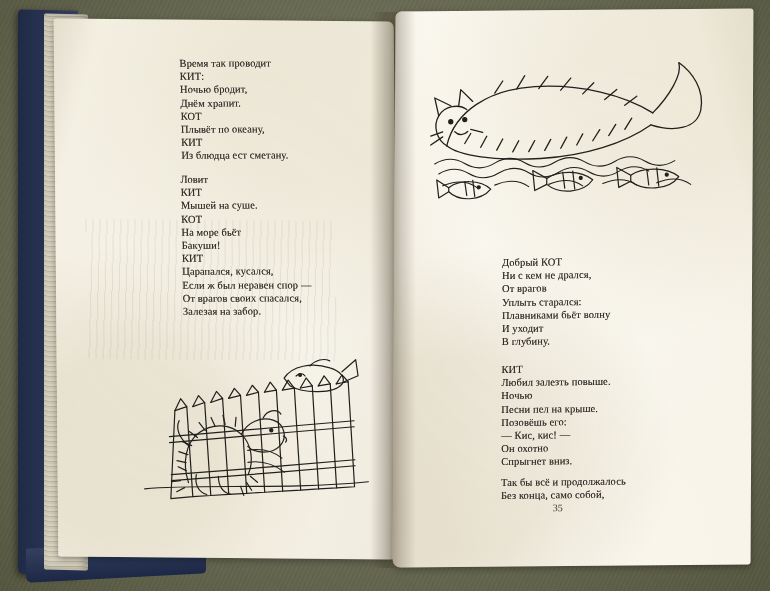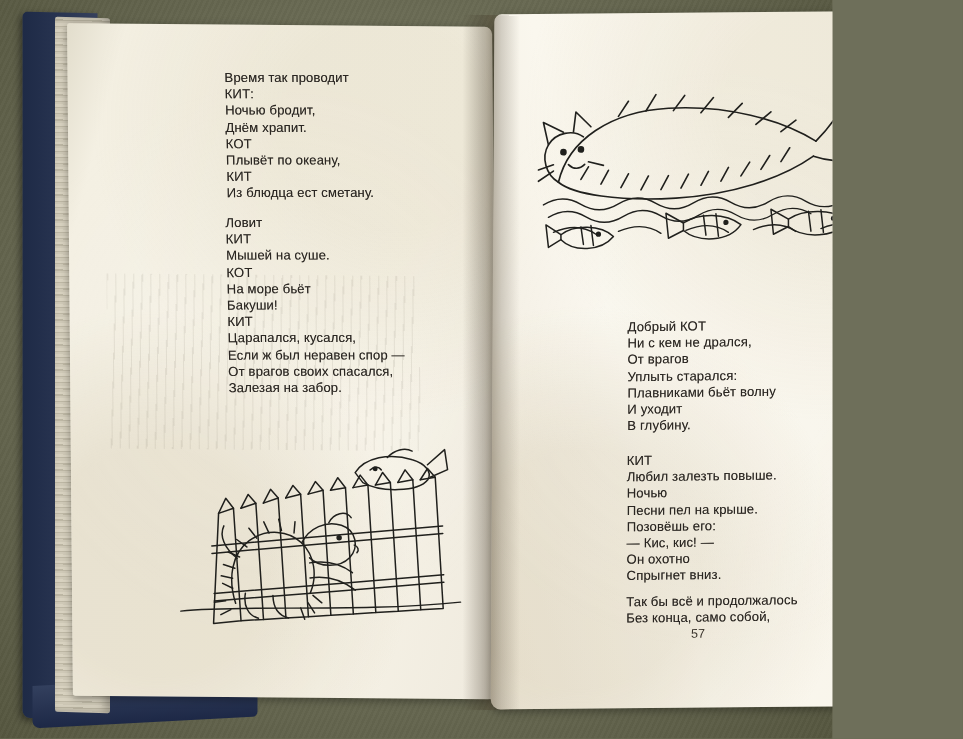--- a/index.html
+++ b/index.html
@@ -2,25 +2,25 @@
 <html><head>
 <meta charset="utf-8">
 <style>
   html, body {
     margin: 0;
     padding: 0;
     background: #6e6f5a;
   }
   #scene {
     position: relative;
-    width: 666px;
+    width: 770px;
     height: 591px;
     overflow: hidden;
     background: #6a6b55;
-    font-family: Liberation Sans, sans-serif;
+    font-family: Liberation Serif, serif;
   }
   
   #backdrop {
     position: absolute;
     inset: 0;
     background:
       radial-gradient(ellipse at 50% 45%, #7b7c63 0%, #6a6b54 55%, #55563f 100%);
   }
   #backdrop:after {
     content: "";
@@ -352,18 +352,18 @@
 Ночью
 Песни пел на крыше.
 Позовёшь его:
 — Кис, кис! —
 Он охотно
 Спрыгнет вниз.</div>
 
       <div class="poem" id="right-stanza-3">Так бы всё и продолжалось
 Без конца, само собой,</div>
 
-      <div id="page-number">57</div>
+      <div id="page-number">35</div>
     </div>
 
     <div id="gutter"></div>
   </div>
 </div>
 
 </body></html>

